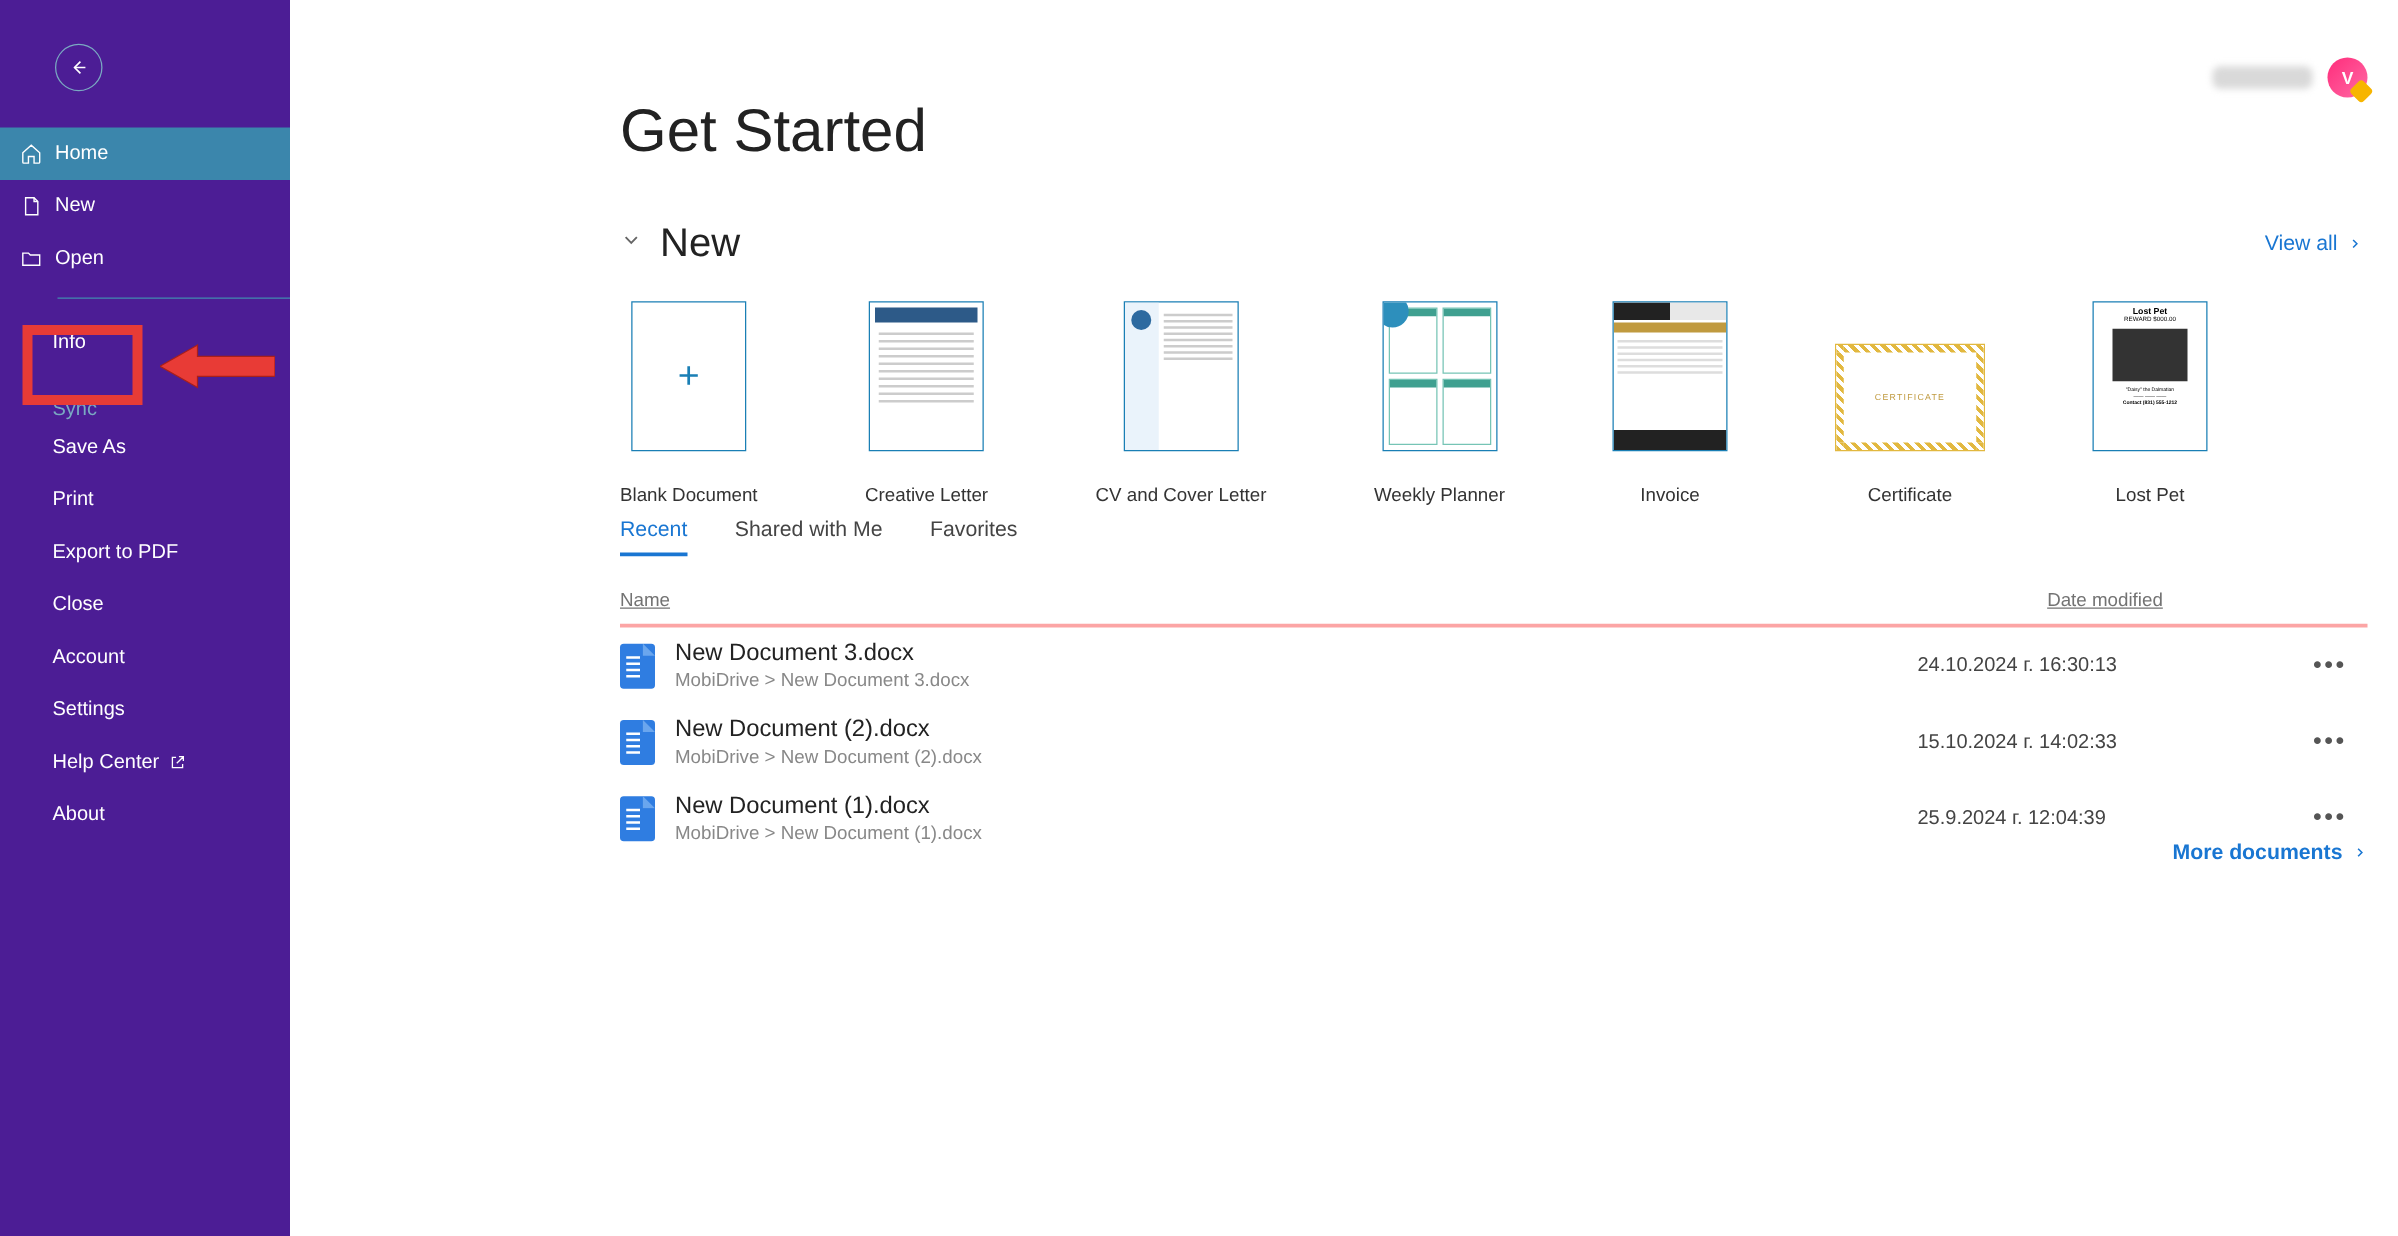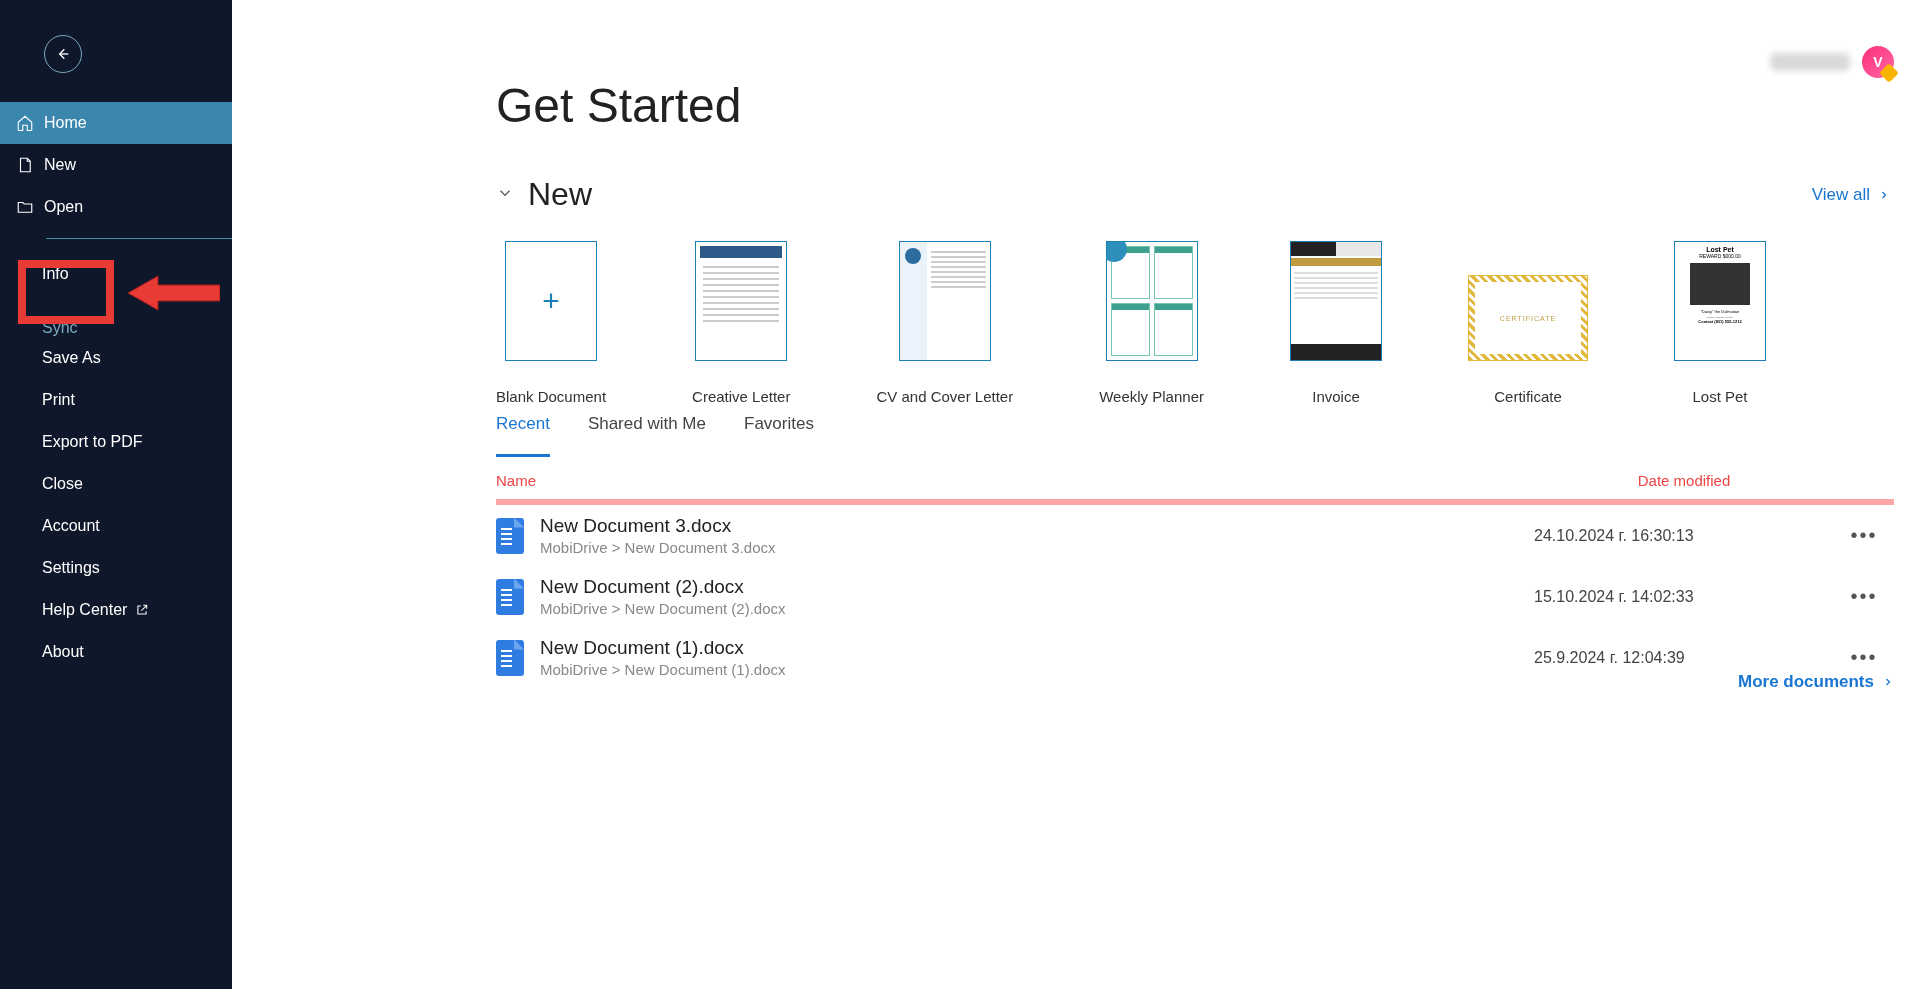--- a/index.html
+++ b/index.html
@@ -14,21 +14,21 @@
     position: absolute; right: 0; top: 0; display: flex;
   }
   .titlebar .controls div {
     width: 58px; height: 38px; display: flex; align-items: center; justify-content: center;
     color: #555; font-size: 14px; cursor: pointer;
   }
   .titlebar .controls svg { width: 12px; height: 12px; }
 
   .sidebar {
     position: absolute; left: 0; top: 0; width: 232px; height: 989px;
-    background: #0f172a; color: #fff;
+    background: #4c1d95; color: #fff;
   }
   .back-btn {
     position: absolute; left: 44px; top: 35px; width: 38px; height: 38px;
     border: 1px solid #7aa9c2; border-radius: 50%;
     display: flex; align-items: center; justify-content: center; cursor: pointer;
   }
   .back-btn svg { width: 16px; height: 16px; fill: #fff; }
 
   .nav {
     position: absolute; left: 0; top: 102px; width: 232px;
@@ -134,29 +134,30 @@
   .m-lost { width:100%; height:100%; display:flex; flex-direction:column; align-items:center; padding:4px; }
   .m-lost .t1 { font-size:7px; font-weight:700; }
   .m-lost .t2 { font-size:5px; }
   .m-lost .img { width:60px; height:42px; background:#333; margin:4px 0; }
   .m-lost .txt { font-size:4px; text-align:center; line-height:1.3; }
 
   .tabs {
     position: absolute; left: 264px; top: 414px; display: flex; gap: 38px;
     font-size: 17px; color: #444;
   }
-  .tab { cursor: pointer; padding-bottom: 20px; }
+  .tab { cursor: pointer; padding-bottom: 8px; }
   .tab.active { color: #1976d2; border-bottom: 3px solid #1976d2; }
 
   .list {
     position: absolute; left: 264px; right: 24px; top: 462px;
   }
   .list-header {
-    display: flex; font-size: 15px; color: #ef4444; padding: 10px 0;
-    border-bottom: 6px solid #fca5a5;
+    display: flex; font-size: 15px; color: #737373; padding: 10px 0;
+    border-bottom: 3px solid #fca5a5;
+    text-decoration: underline;
   }
   .col-name { flex: 1; }
   .col-date { width: 300px; text-align: center; }
   .col-menu { width: 60px; }
   .row {
     display: flex; align-items: center; padding: 10px 0;
   }
   .doc-icon {
     width: 28px; height: 36px; background: #2f7de1; border-radius: 3px;
     margin-right: 16px; position: relative;

